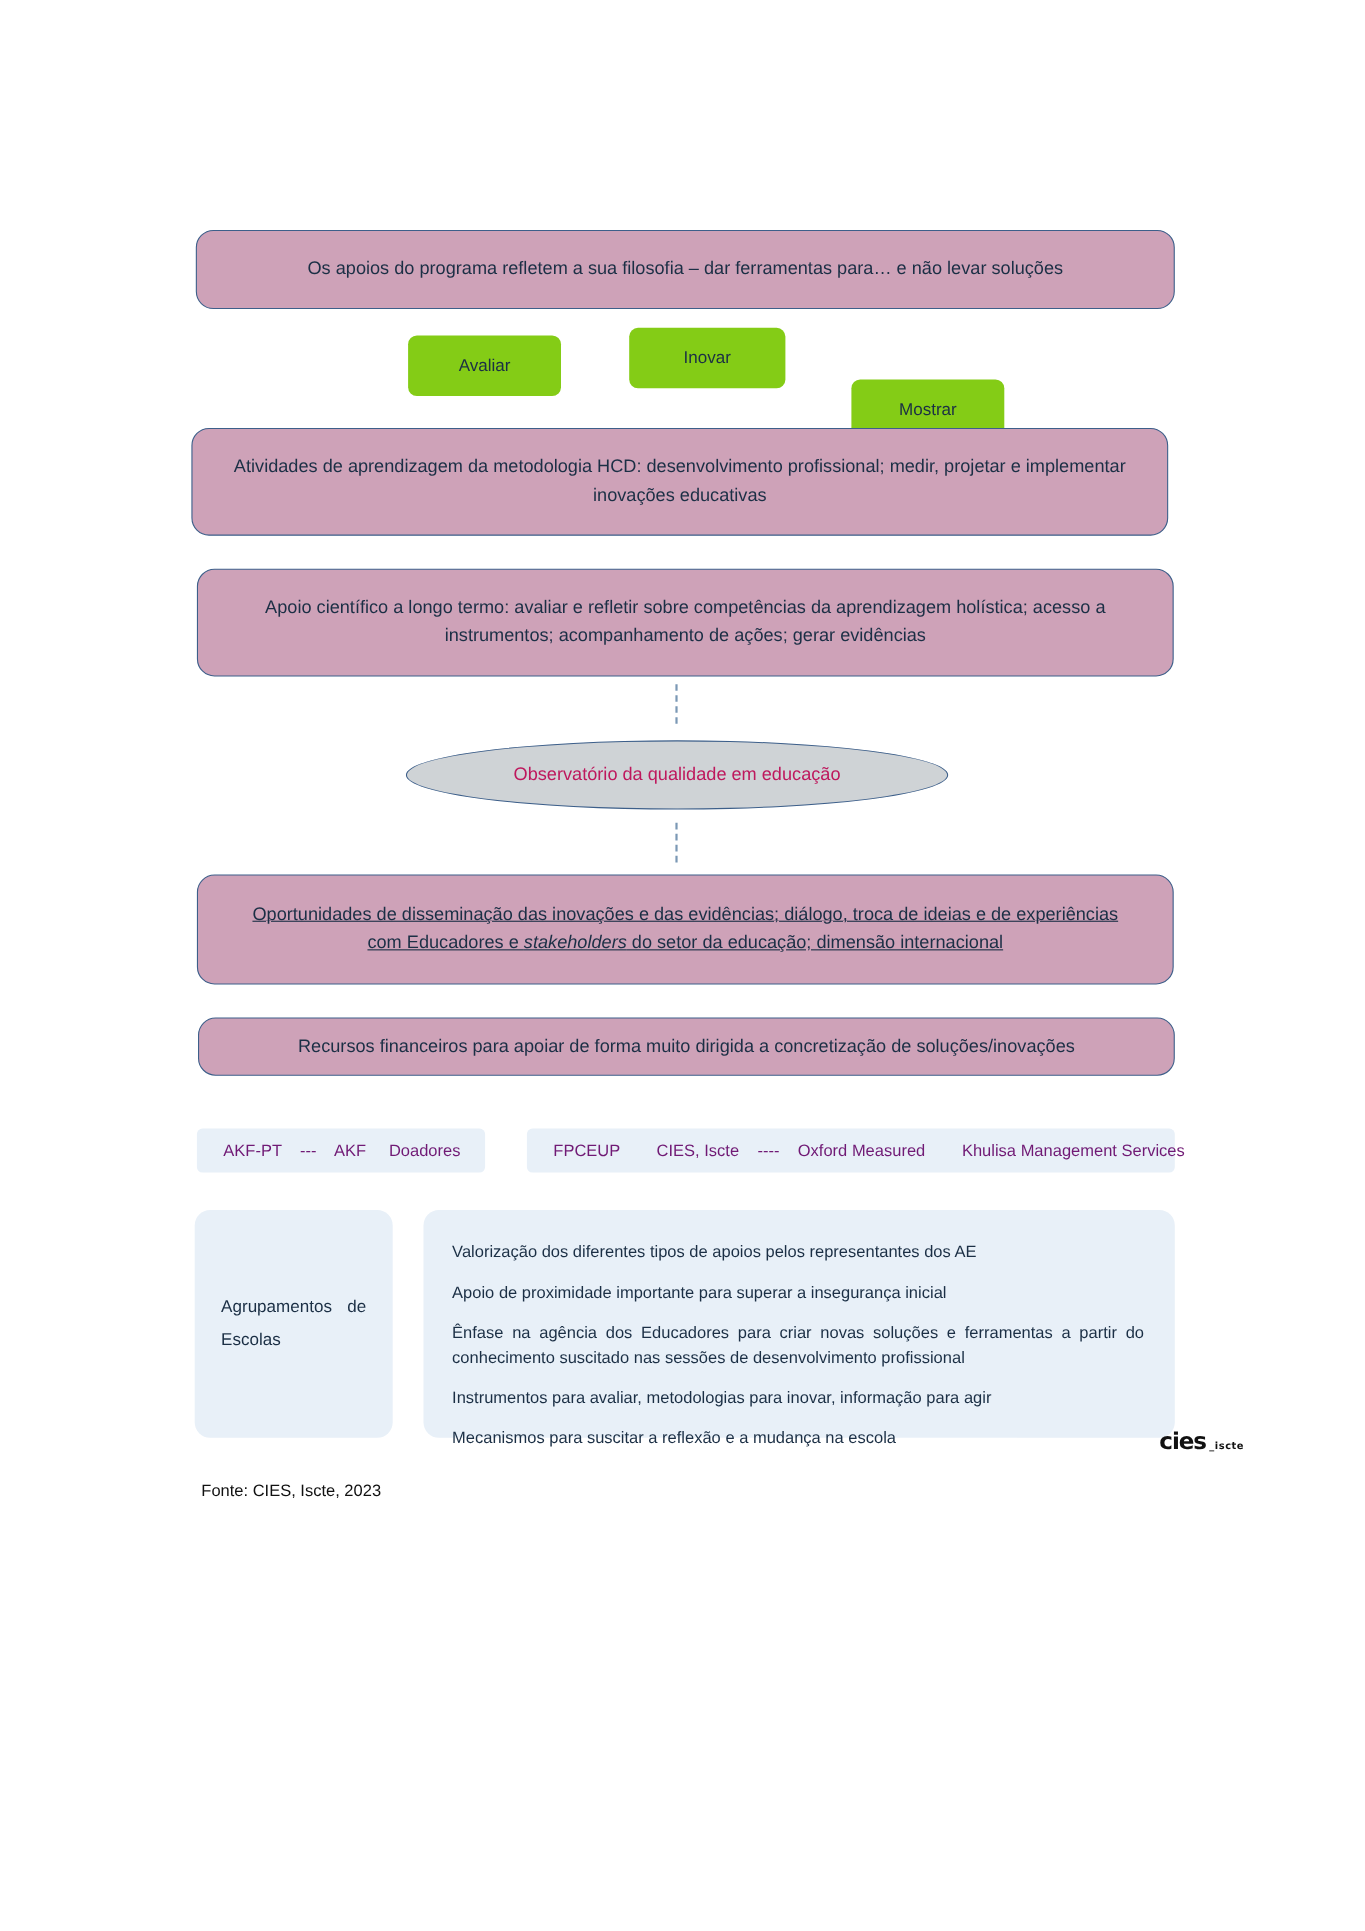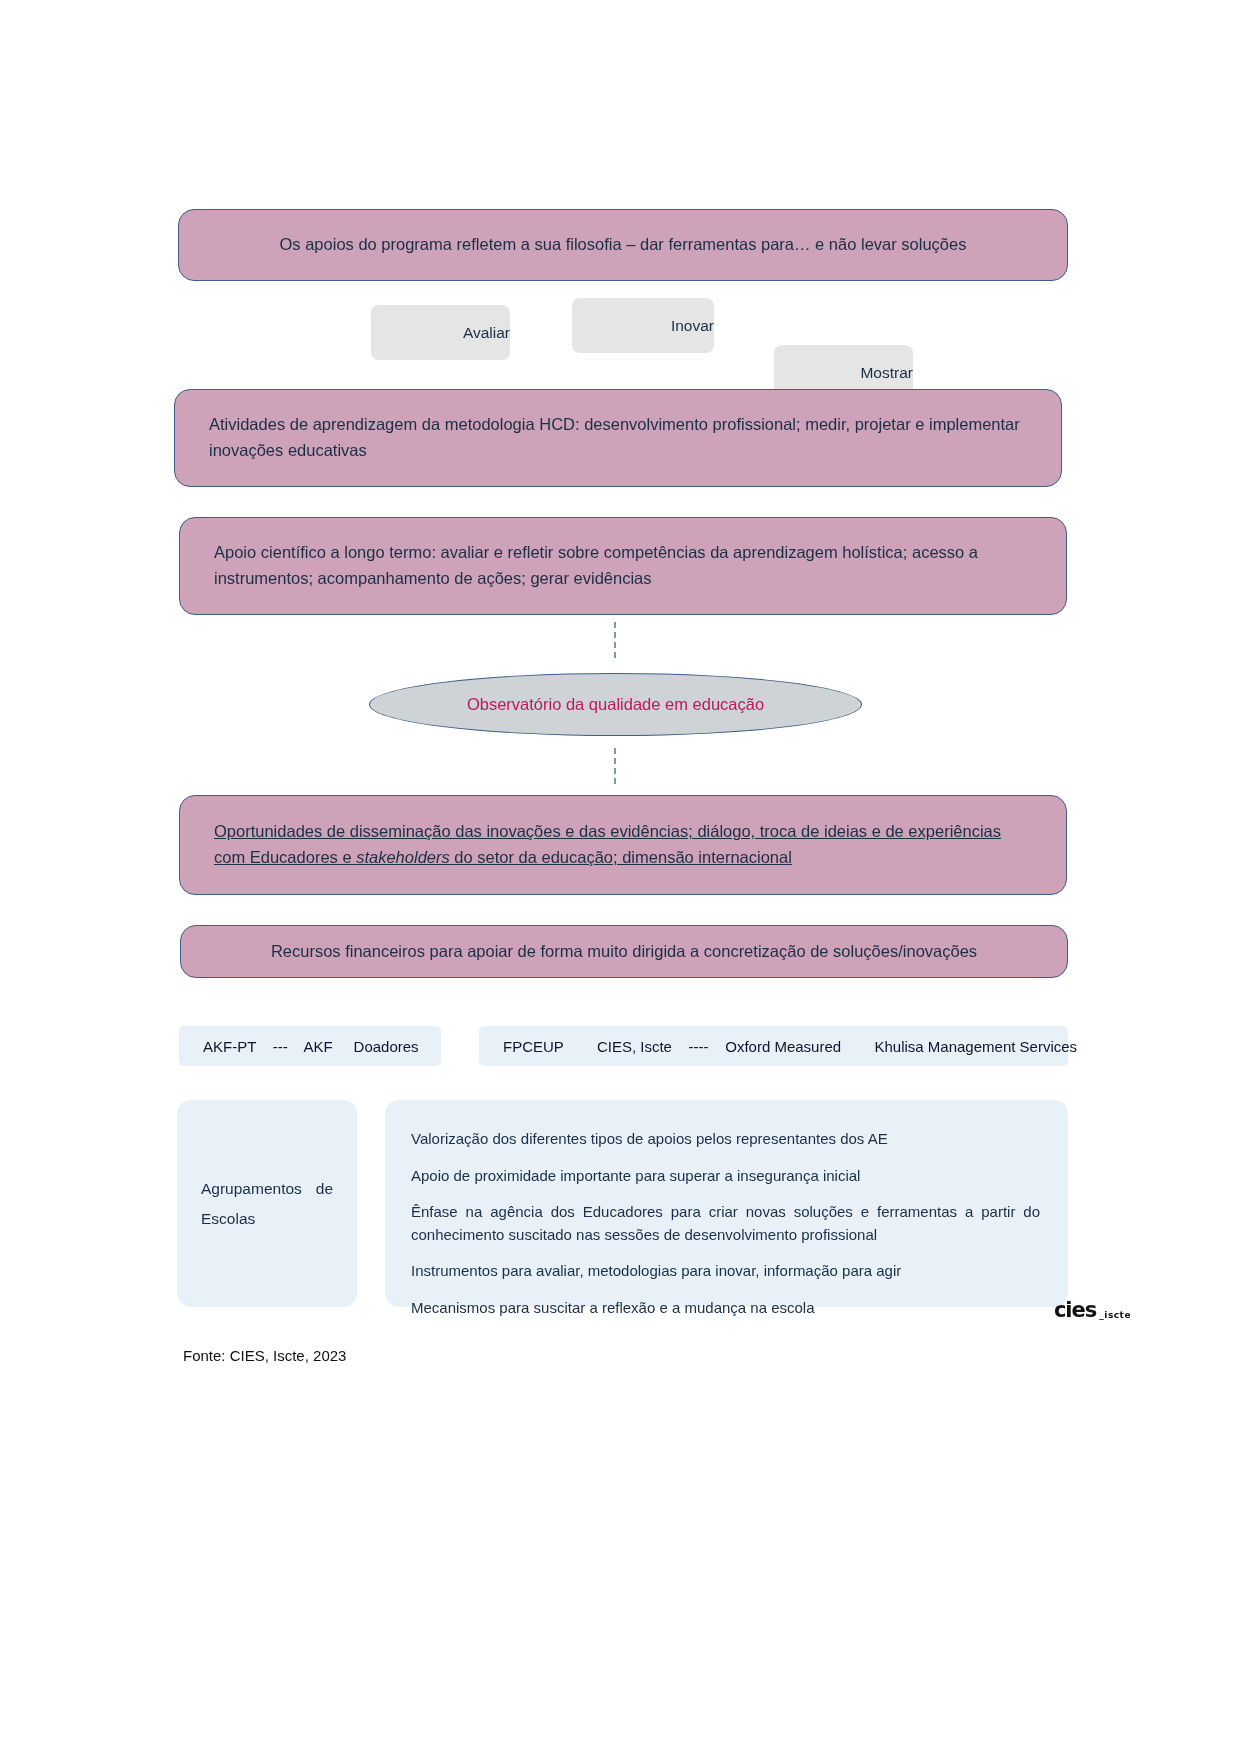--- a/index.html
+++ b/index.html
@@ -37,37 +37,37 @@
   
   .pink-bar {
     position: absolute;
     background: #ceA2b8;
     border: 1.6px solid #3d5f8a;
     border-radius: 16px;
     box-sizing: border-box;
     display: flex;
     align-items: center;
     justify-content: center;
-    text-align: left;
+    text-align: center;
     font-size: 16.5px;
     line-height: 1.55;
     color: #1b2f45;
     padding: 6px 34px;
   }
   .pink-bar .em { font-style: italic; }
 
   
   .lt-box {
     position: absolute;
-    background: #e5e5e5;
+    background: #84cc16;
     border-radius: 8px;
     box-sizing: border-box;
     display: flex;
     align-items: center;
-    justify-content: flex-end;
+    justify-content: center;
     text-align: center;
     font-size: 15.5px;
     color: #1b2f45;
   }
 
   
   .ellipse {
     position: absolute;
     background: #cfd3d6;
     border: 1.6px solid #3d5f8a;
@@ -90,21 +90,21 @@
 
   
   .strip {
     position: absolute;
     background: #e8f0f8;
     border-radius: 5px;
     box-sizing: border-box;
     display: flex;
     align-items: center;
     font-size: 15px;
-    color: #0f172a;
+    color: #701a75;
     padding: 0 24px;
   }
   .strip span { white-space: pre; }
 
   
   .panel-left {
     position: absolute;
     background: #e8f0f8;
     border-radius: 14px;
     box-sizing: border-box;

